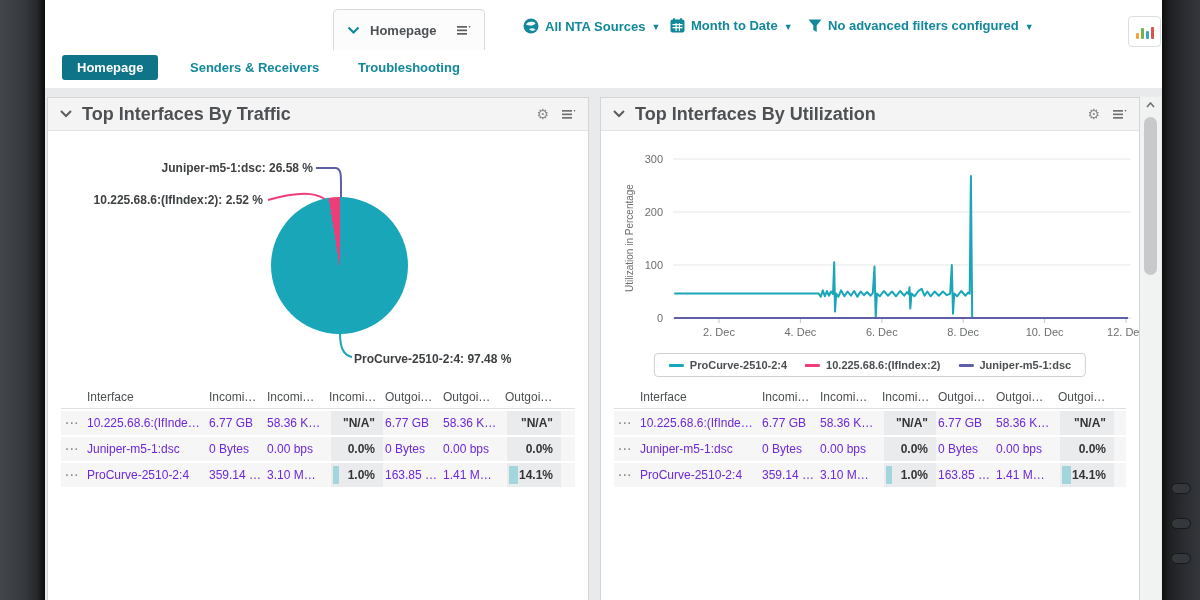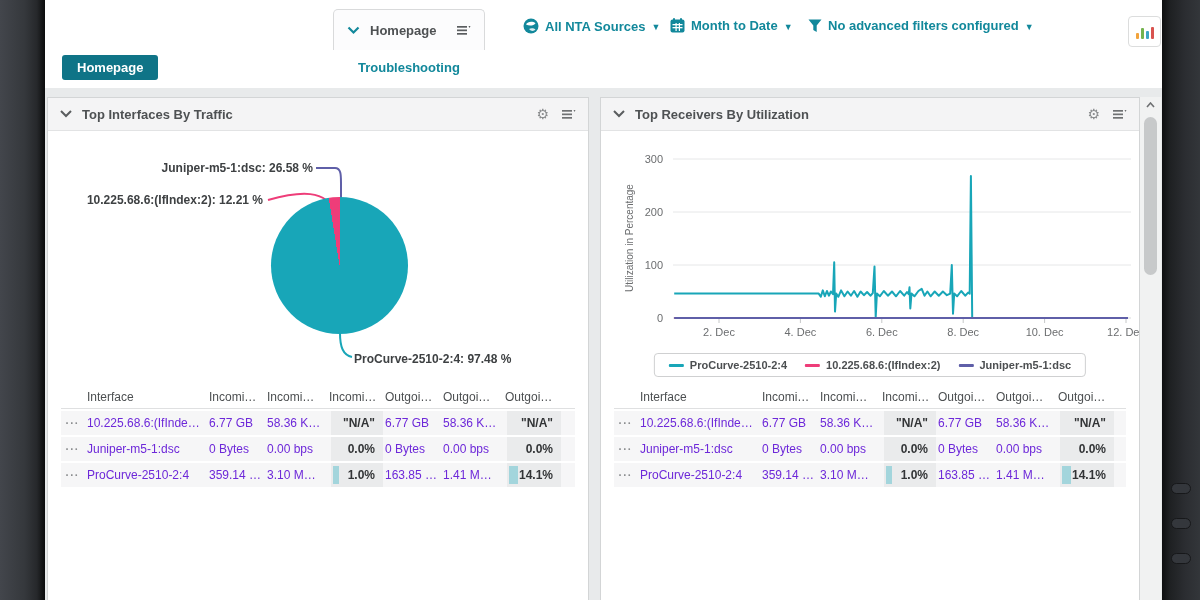--- a/index.html
+++ b/index.html
@@ -31,21 +31,21 @@
     color:#fff;font-size:13px;font-weight:bold;border-radius:3px;display:flex;align-items:center;cursor:pointer;}
   .subtab-link{position:absolute;top:55px;height:25px;display:flex;align-items:center;
     color:#12889b;font-size:13px;font-weight:bold;cursor:pointer;}
   
   .content{position:absolute;left:0;top:88px;width:1117px;height:512px;background:#e8eaeb;}
   .panel{position:absolute;top:9px;background:#fff;border:1px solid #d3d5d6;box-sizing:content-box;}
   .panel.left{left:2px;width:540px;height:503px;}
   .panel.right{left:555px;width:538px;height:503px;}
   .panel-head{height:32px;background:#f4f4f5;border-bottom:1px solid #e2e3e4;
     display:flex;align-items:center;padding:0 12px;gap:10px;}
-  .panel-title{font-size:13px;font-weight:bold;color:#4e5153;}
+  .panel-title{font-size:18px;font-weight:bold;color:#4e5153;}
   .panel-icons{margin-left:auto;display:flex;gap:13px;align-items:center;}
   .gear{font-size:14px;color:#8a8c8e;cursor:pointer;line-height:1;}
   
   .pie-area{position:relative;height:254px;}
   .pie{position:absolute;left:223px;top:66px;width:137px;height:137px;border-radius:50%;}
   .callout{position:absolute;font-size:12px;font-weight:bold;color:#3e4143;white-space:nowrap;text-align:right;}
   .leader-svg{position:absolute;inset:0;width:100%;height:100%;pointer-events:none;}
   
   .chart-area{position:relative;height:254px;}
   .legend{position:absolute;left:50%;transform:translateX(-50%);top:222px;display:flex;gap:18px;
@@ -130,20 +130,21 @@
     </div>
 
     <div class="chart-btn">
       <i style="height:6px;background:#f2a33c"></i>
       <i style="height:11px;background:#74b34f"></i>
       <i style="height:8px;background:#3da5c4"></i>
       <i style="height:12px;background:#d9534f"></i>
     </div>
 
     <div class="subtab-btn">Homepage</div>
+    <div class="subtab-link" style="left:145px">Senders &amp; Receivers</div>
     <div class="subtab-link" style="left:313px">Troubleshooting</div>
 
     <div class="content">
 
       <div class="panel left">
         <div class="panel-head">
           <svg width="12" height="8">
             <path d="M1 1 L6 6 L11 1" stroke="#5a5d5f" stroke-width="2" fill="none"></path>
             </svg>
           <span class="panel-title">Top Interfaces By Traffic</span>
@@ -158,21 +159,21 @@
           </span>
         </div>
         <div class="pie-area">
           <svg class="leader-svg">
             <path d="M268,37 L287,37 C293,37 293,44 293,52 L293,96" stroke="#5f5fa8" stroke-width="2" fill="none"></path>
             <path d="M220,69 C252,60 278,58 288,82" stroke="#ee3d79" stroke-width="2" fill="none"></path>
             <path d="M292,202 C292,216 295,224 304,226" stroke="#18a6b8" stroke-width="2" fill="none"></path>
           </svg>
           <div class="pie" id="pie" style="background: conic-gradient(from -9.072deg, rgb(238, 61, 121) 0%, rgb(238, 61, 121) 2.52%, rgb(95, 95, 168) 2.52%, rgb(95, 95, 168) 2.52%, rgb(24, 166, 184) 2.52%, rgb(24, 166, 184) 100%);"></div>
           <div class="callout" style="left:60px;top:30px;width:205px;text-align:right">Juniper-m5-1:dsc: 26.58 %</div>
-          <div class="callout" style="left:10px;top:62px;width:205px;text-align:right">10.225.68.6:(IfIndex:2): 12.21 %</div>
+          <div class="callout" style="left:10px;top:62px;width:205px;text-align:right">10.225.68.6:(IfIndex:2): 2.52 %</div>
           <div class="callout" style="left:306px;top:221px">ProCurve-2510-2:4: 97.48 %</div>
         </div>
         <div class="tbl">
             <div class="tr head">
               <div class="th"></div>
               <div class="th">Interface</div>
               <div class="th">Incomi…</div>
               <div class="th">Incomi…</div>
               <div class="th">Incomi…</div>
               <div class="th">Outgoi…</div>
@@ -210,21 +211,21 @@
               <div class="td pct"><span class="bar" style="width: 9px;"></span>14.1%</div>
             </div>
           </div>
       </div>
 
       <div class="panel right">
         <div class="panel-head">
           <svg width="12" height="8">
             <path d="M1 1 L6 6 L11 1" stroke="#5a5d5f" stroke-width="2" fill="none"></path>
             </svg>
-          <span class="panel-title">Top Receivers By Utilization</span>
+          <span class="panel-title">Top Interfaces By Utilization</span>
           <span class="panel-icons">
             <span class="gear">⚙</span>
             <svg width="14" height="12">
               <rect x="0" y="2" width="10" height="1.7" fill="#6f7173"></rect>
                 <rect x="0" y="5.5" width="10" height="1.7" fill="#6f7173"></rect>
               <rect x="0" y="9" width="10" height="1.7" fill="#6f7173"></rect>
                 <path d="M11.5 2 L13.5 2 L12.5 4 Z" fill="#6f7173"></path>
               </svg>
           </span>
         </div>

